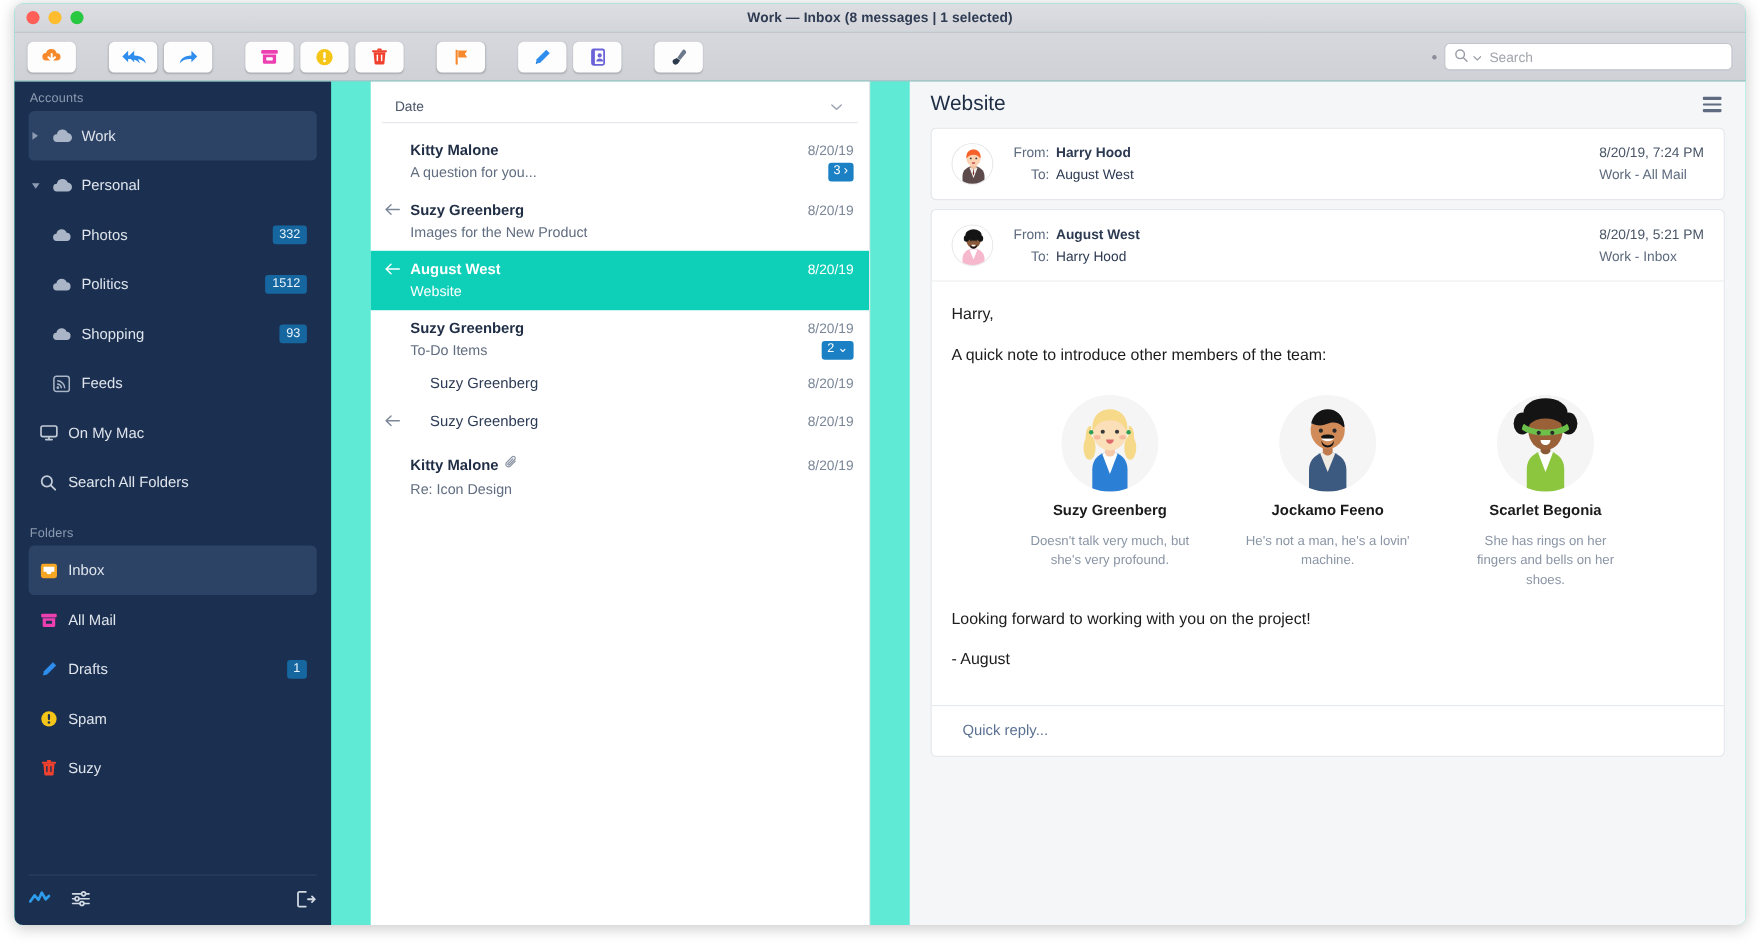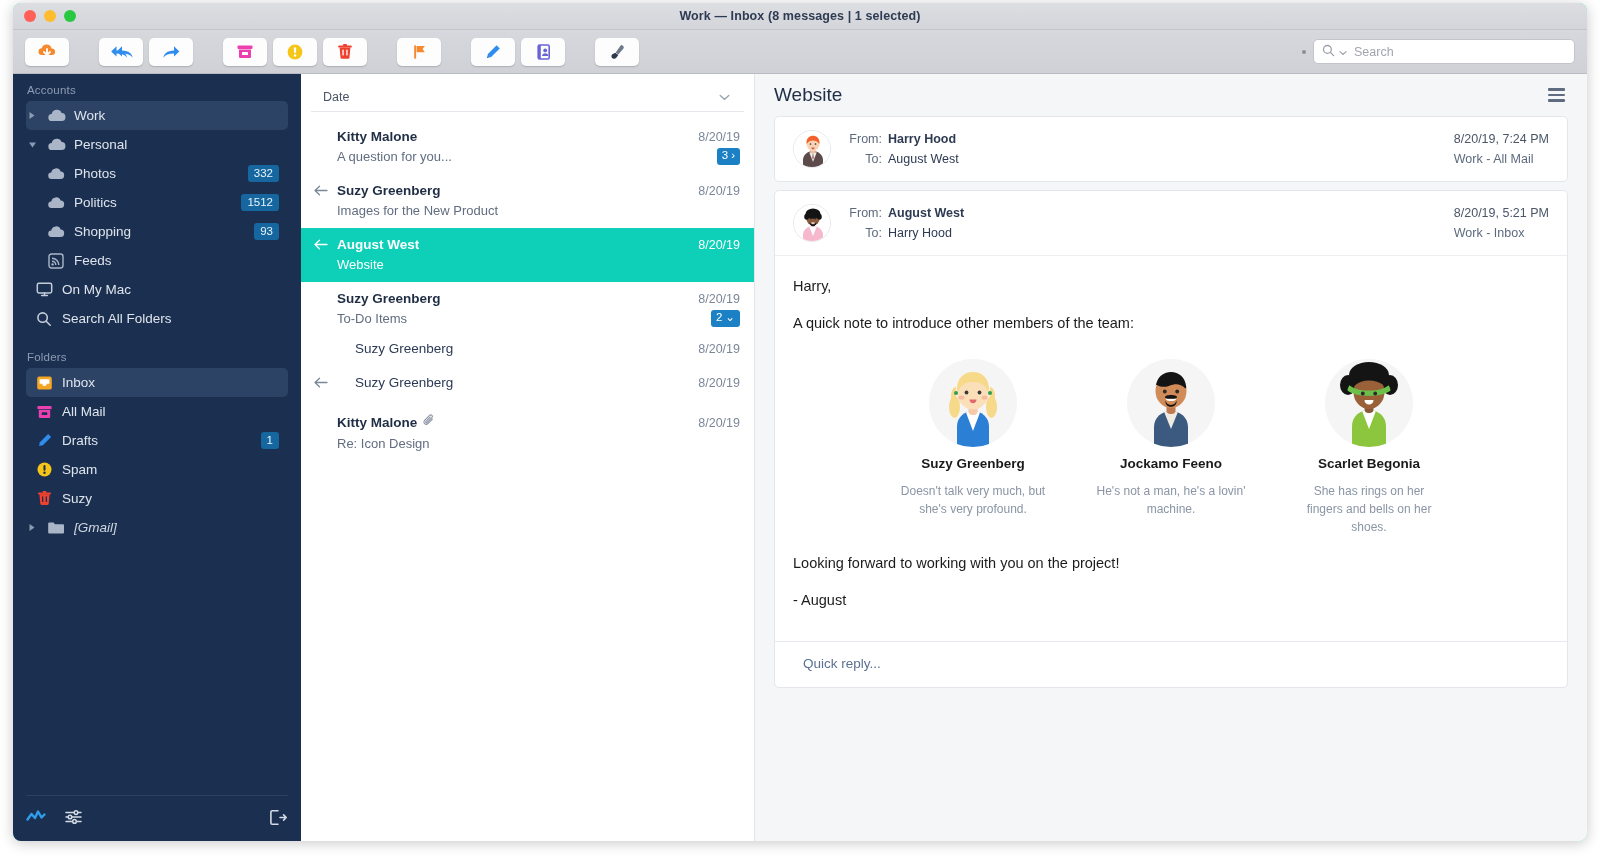--- a/index.html
+++ b/index.html
@@ -61,36 +61,36 @@
   }
   .search-dot { width: 4px; height: 4px; border-radius: 50%; background: #8b8e98; }
   .search-box {
     width: 262px; height: 25px; border-radius: 5px;
     background: #fff; border: 1px solid #c2c4cb;
     display: flex; align-items: center; gap: 4px; padding: 0 8px;
     font-size: 12.5px; color: #a2a5ae;
   }
 
   
-  .body { flex: 1; display: flex; min-height: 0; }
+  .body { flex: 1; display: flex; min-height: 0; gap: 36px; }
 
   
   .sidebar {
     width: 288px; flex: 0 0 288px;
     background: #1b3050;
     display: flex; flex-direction: column;
     color: #dfe4ec; font-size: 13.5px;
   }
   .sb-scroll { flex: 1; overflow: hidden; padding-top: 6px; }
   .sb-head {
     font-size: 11.5px; color: #8d9bb2; padding: 4px 0 5px 14px;
     letter-spacing: .2px;
   }
   .sb-row {
-    height: 29px; margin: 0 13px; border-radius: 5px;
+    height: 45px; margin: 0 13px; border-radius: 5px;
     display: flex; align-items: center; gap: 8px;
     padding-right: 9px; position: relative;
   }
   .sb-row.sel { background: #2b4straight; }
   .sb-row.sel { background: #2c4366; }
   .sb-label { flex: 1; white-space: nowrap; overflow: hidden; }
   .sb-label.italic { font-style: italic; color: #cfd6e2; }
   .disc {
     width: 12px; flex: 0 0 12px; display: flex; align-items: center; justify-content: center;
   }
@@ -504,33 +504,20 @@
               <rect x="5.6" y="1" width="3.8" height="1.9" rx=".8" fill="#f0412f"></rect>
               <g fill="#1b3050">
                   <rect x="5" y="6.3" width="1.25" height="5.7" rx=".6"></rect>
                   <rect x="8.7" y="6.3" width="1.25" height="5.7" rx=".6"></rect>
                 </g>
             </svg>
           </span>
           <span class="sb-label">Suzy</span>
         </div>
 
-        <div class="sb-row">
-          <span class="disc">
-            <svg width="8" height="9" viewBox="0 0 8 9">
-                <path d="M1.5 1l5 3.5-5 3.5z" fill="#8d9bb2"></path>
-              </svg>
-          </span>
-          <span class="ico">
-            <svg width="18" height="14" viewBox="0 0 18 14">
-              <path d="M1.2 2.6a1 1 0 0 1 1-1h4.3l1.5 1.6h8a1 1 0 0 1 1 1v7.3a1 1 0 0 1-1 1H2.2a1 1 0 0 1-1-1z" fill="#aab6c7"></path>
-            </svg>
-          </span>
-          <span class="sb-label italic">[Gmail]</span>
-        </div>
 
       </div>
 
       <div class="sb-foot">
         <span>
           <svg width="20" height="14" viewBox="0 0 20 14">
             <path d="M1.5 9.5l4-5.5 3.5 4 3-6.5 3.5 6 3-3" fill="none" stroke="#2f9ded" stroke-width="2.4" stroke-linecap="round" stroke-linejoin="round"></path>
           </svg>
         </span>
         <span>

